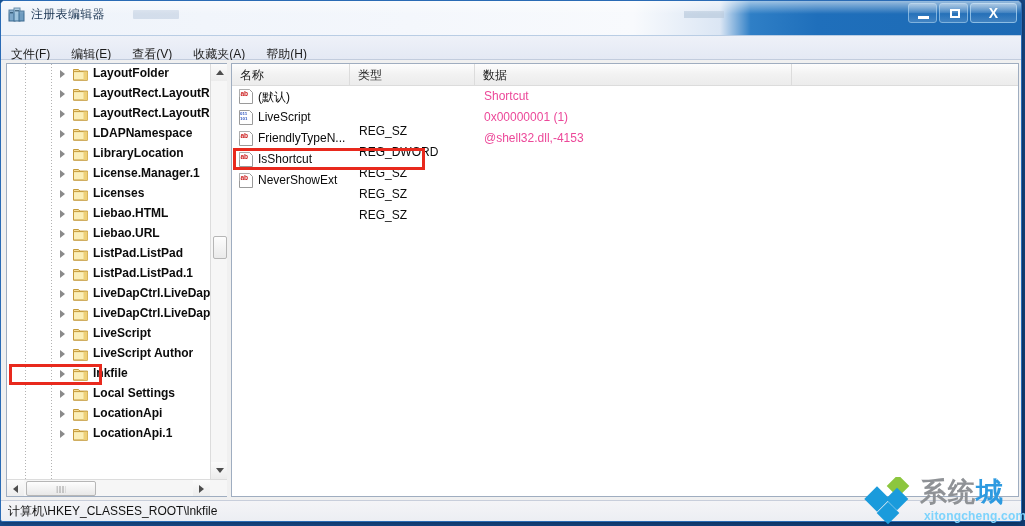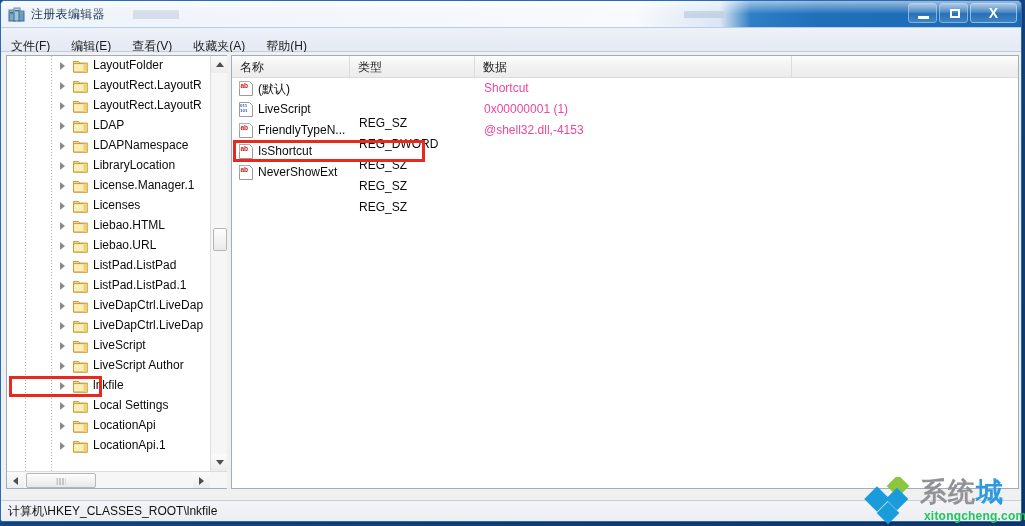--- a/index.html
+++ b/index.html
@@ -29,21 +29,21 @@
     background: #d9e4f2;
     border: 1px solid #2a6bb5;
     border-radius: 5px 5px 3px 3px;
     box-shadow: 0 0 6px rgba(0,0,0,.45);
     overflow: hidden;
   }
 
   
   #titlebar {
     position: relative;
-    height: 27px;
+    height: 35px;
     background:
       linear-gradient(to right,
         #eef3fa 0%, #f4f7fc 40%, #f8fafd 62%,
         #dbe6f4 70.5%, #2f7fc6 73.5%, #1f6fbb 80%, #1d6ab4 100%);
     border-bottom: 1px solid #b9cde4;
     padding-left: 12px;
   }
   #titlebar::after {
     content: "";
     position: absolute;
@@ -182,20 +182,21 @@
   }
   #guide1 { left: 18px; }
   #guide2 { left: 44px; }
 
   .tree-row {
     position: relative;
     height: 20px;
     display: flex;
     align-items: center;
     white-space: nowrap;
+    font-weight: bold;
   }
   .tw-expander {
     position: absolute;
     left: 51px; top: 6px;
     width: 9px; height: 9px;
   }
   .tw-expander::before {
     content: "";
     position: absolute;
     left: 1px; top: 0;
@@ -408,21 +409,21 @@
     letter-spacing: 1px;
     line-height: 1;
     white-space: nowrap;
   }
   #wm-text .accent { color: #2d9ae0; }
   #wm-url {
     position: absolute;
     left: 62px; bottom: 2px;
     font-size: 12px;
     font-weight: bold;
-    color: #22c55e;
+    color: #7dd3fc;
     letter-spacing: .2px;
     white-space: nowrap;
   }
 </style>
 </head>
 <body>
 
 <div id="desktop"></div>
 
 <div id="window">
@@ -493,31 +494,20 @@
               <div class="tree-row">
                 <span class="tw-expander">
                   <span class="tri"></span>
                 </span>
                 <span class="tw-folder"><svg viewBox="0 0 15 14" style="width:15px;height:14px">
                     <path d="M0.5 2.5h5l1.4 1.6h7.6v9H0.5z" fill="#f7e09a" stroke="#c49a3a" stroke-width="1"></path>
                     <path d="M0.5 4.6h14v8.4H0.5z" fill="#fbefb8" stroke="#c49a3a" stroke-width="1"></path>
                     <path d="M10.5 4.6h4v8.4h-4z" fill="#edd079" stroke="none"></path>
                   </svg></span>
                 <span class="tw-label">LayoutRect.LayoutR</span>
-              </div>
-              <div class="tree-row">
-                <span class="tw-expander">
-                  <span class="tri"></span>
-                </span>
-                <span class="tw-folder"><svg viewBox="0 0 15 14" style="width:15px;height:14px">
-                    <path d="M0.5 2.5h5l1.4 1.6h7.6v9H0.5z" fill="#f7e09a" stroke="#c49a3a" stroke-width="1"></path>
-                    <path d="M0.5 4.6h14v8.4H0.5z" fill="#fbefb8" stroke="#c49a3a" stroke-width="1"></path>
-                    <path d="M10.5 4.6h4v8.4h-4z" fill="#edd079" stroke="none"></path>
-                  </svg></span>
-                <span class="tw-label">LDAP</span>
               </div>
               <div class="tree-row">
                 <span class="tw-expander">
                   <span class="tri"></span>
                 </span>
                 <span class="tw-folder"><svg viewBox="0 0 15 14" style="width:15px;height:14px">
                     <path d="M0.5 2.5h5l1.4 1.6h7.6v9H0.5z" fill="#f7e09a" stroke="#c49a3a" stroke-width="1"></path>
                     <path d="M0.5 4.6h14v8.4H0.5z" fill="#fbefb8" stroke="#c49a3a" stroke-width="1"></path>
                     <path d="M10.5 4.6h4v8.4h-4z" fill="#edd079" stroke="none"></path>
                   </svg></span>

